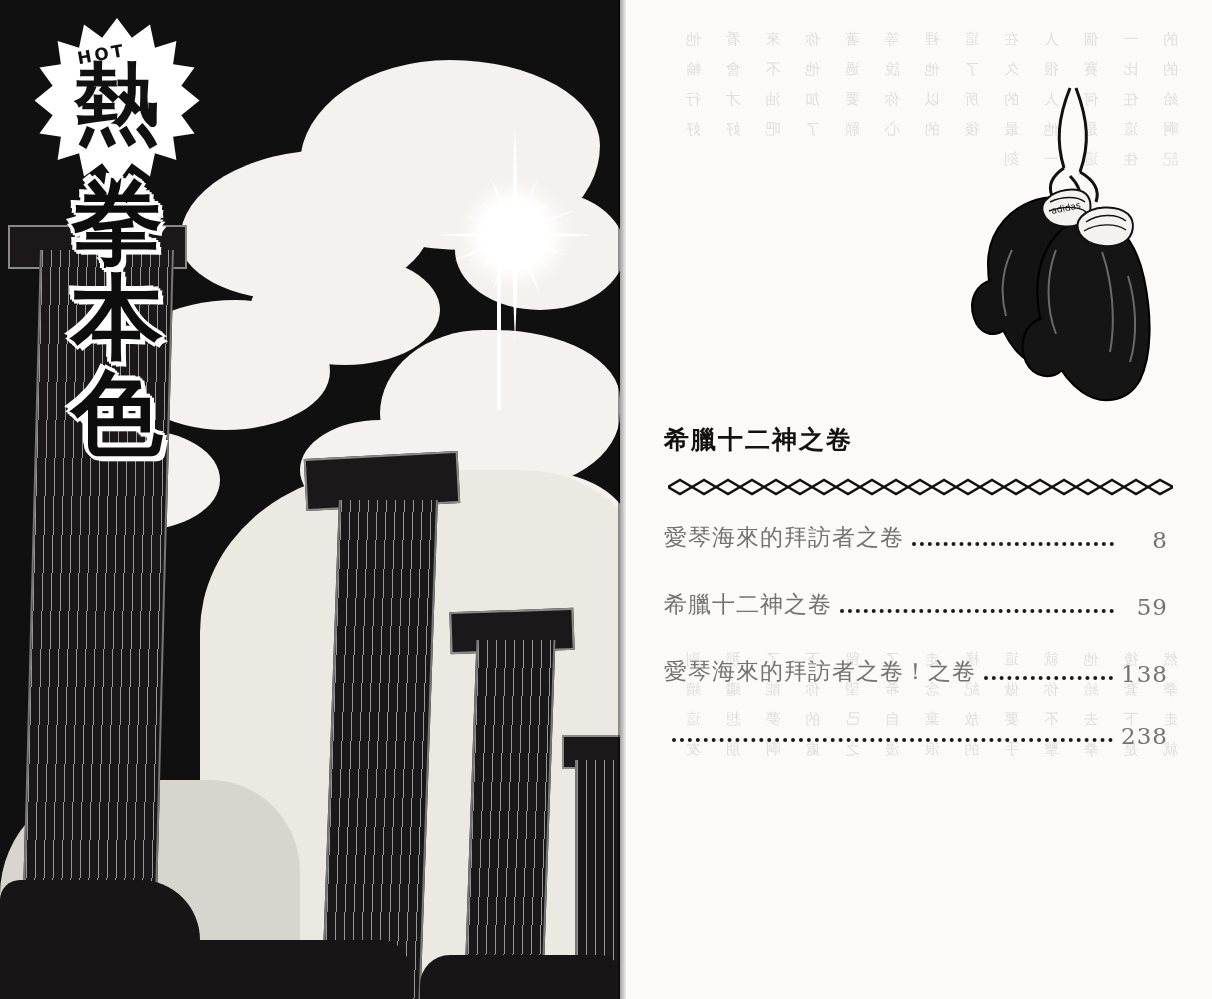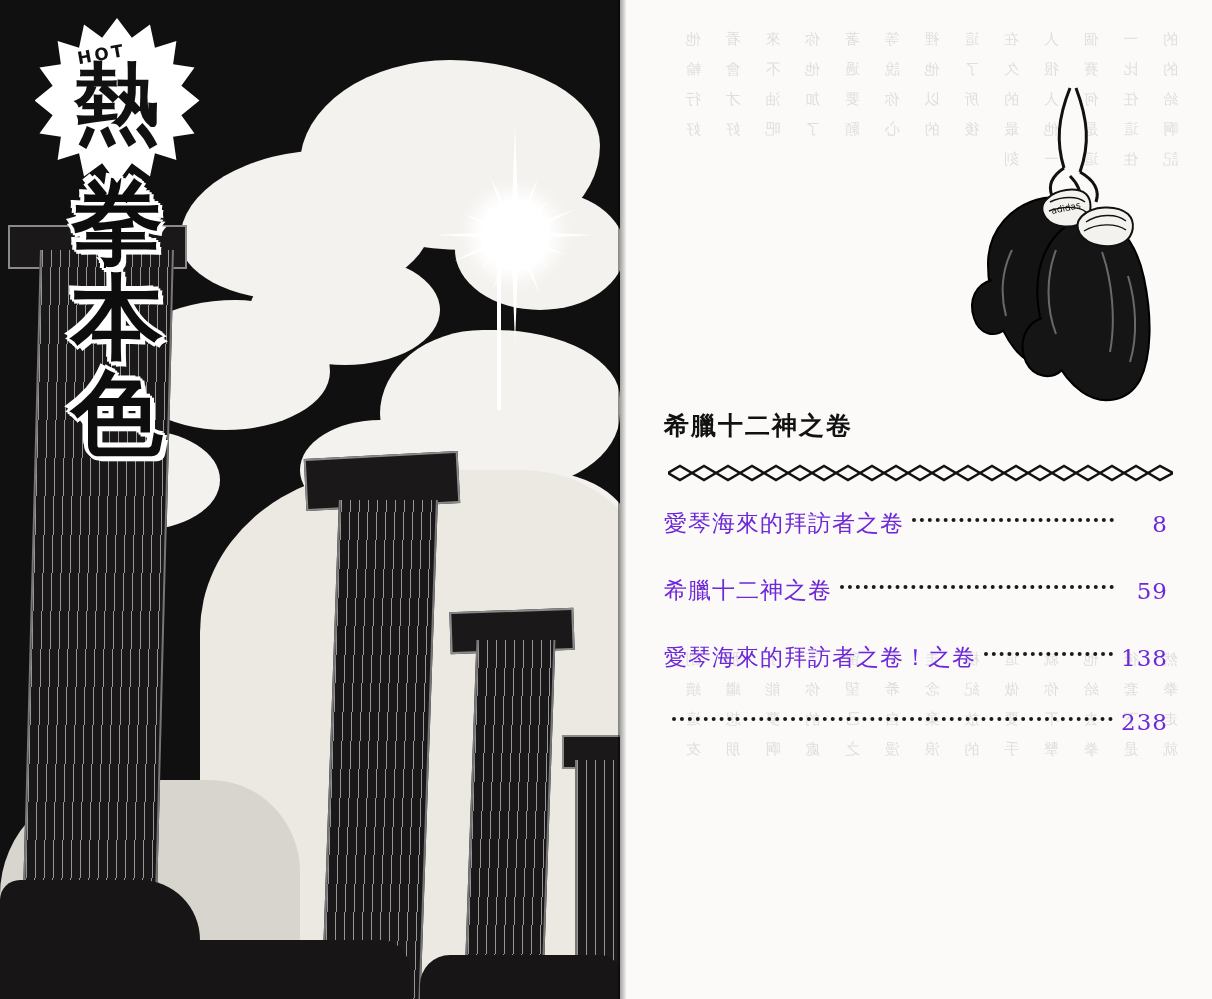--- a/index.html
+++ b/index.html
@@ -240,21 +240,21 @@
     top: 80px;
     width: 220px;
     height: 360px;
     z-index: 3;
   }
 
   .toc {
     position: absolute;
     left: 0; top: 0;
     width: 592px;
-    padding: 4px 44px;
+    padding: 18px 44px;
     box-sizing: border-box;
     z-index: 4;
   }
   .toc-heading {
     margin-top: 405px;
     font-size: 25px;
     font-weight: bold;
     color: #111;
     letter-spacing: 2px;
   }
@@ -264,23 +264,23 @@
     height: 18px;
     margin-left: 4px;
   }
   .toc-list {
     margin-top: 22px;
     list-style: none;
     padding: 0;
   }
   .toc-item {
     display: flex;
-    align-items: center;
+    align-items: flex-end;
     font-size: 23px;
-    color: #6d28d9;
+    color: #737373;
     margin-bottom: 36px;
     letter-spacing: 1px;
   }
   .toc-title {
     white-space: nowrap;
     font-weight: 500;
   }
   .dots {
     flex: 1;
     margin: 0 8px 7px 8px;

